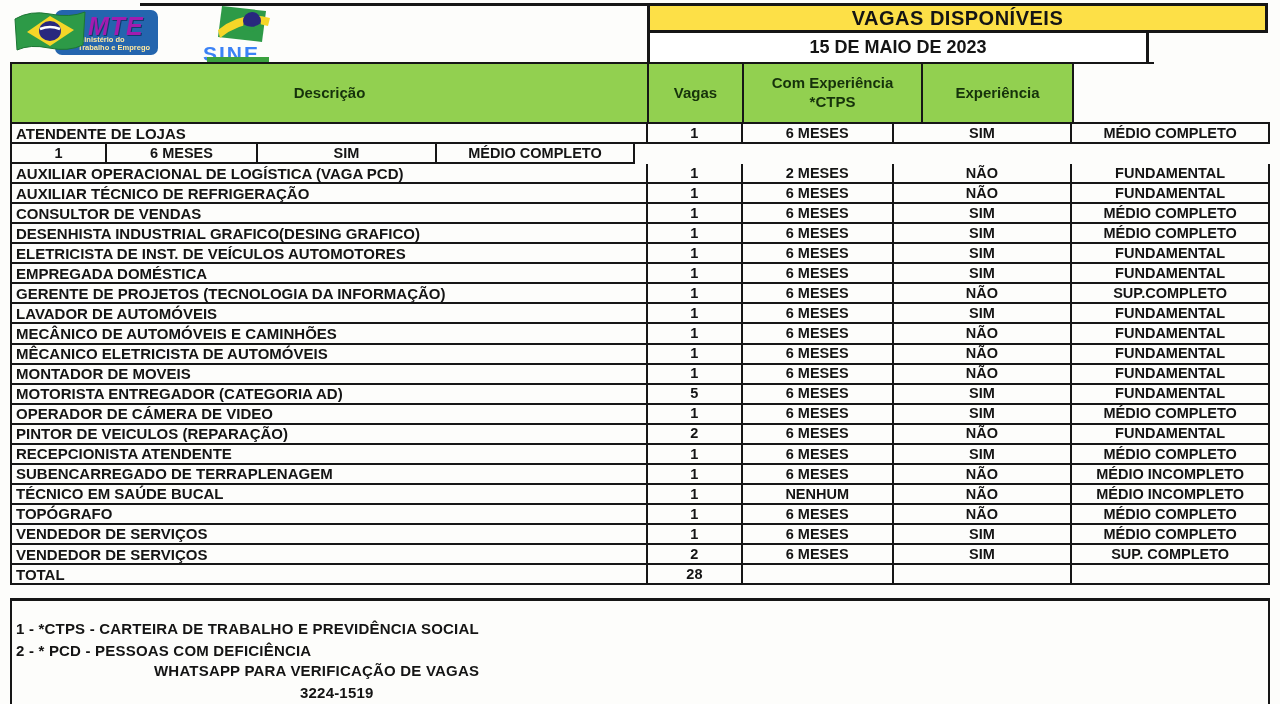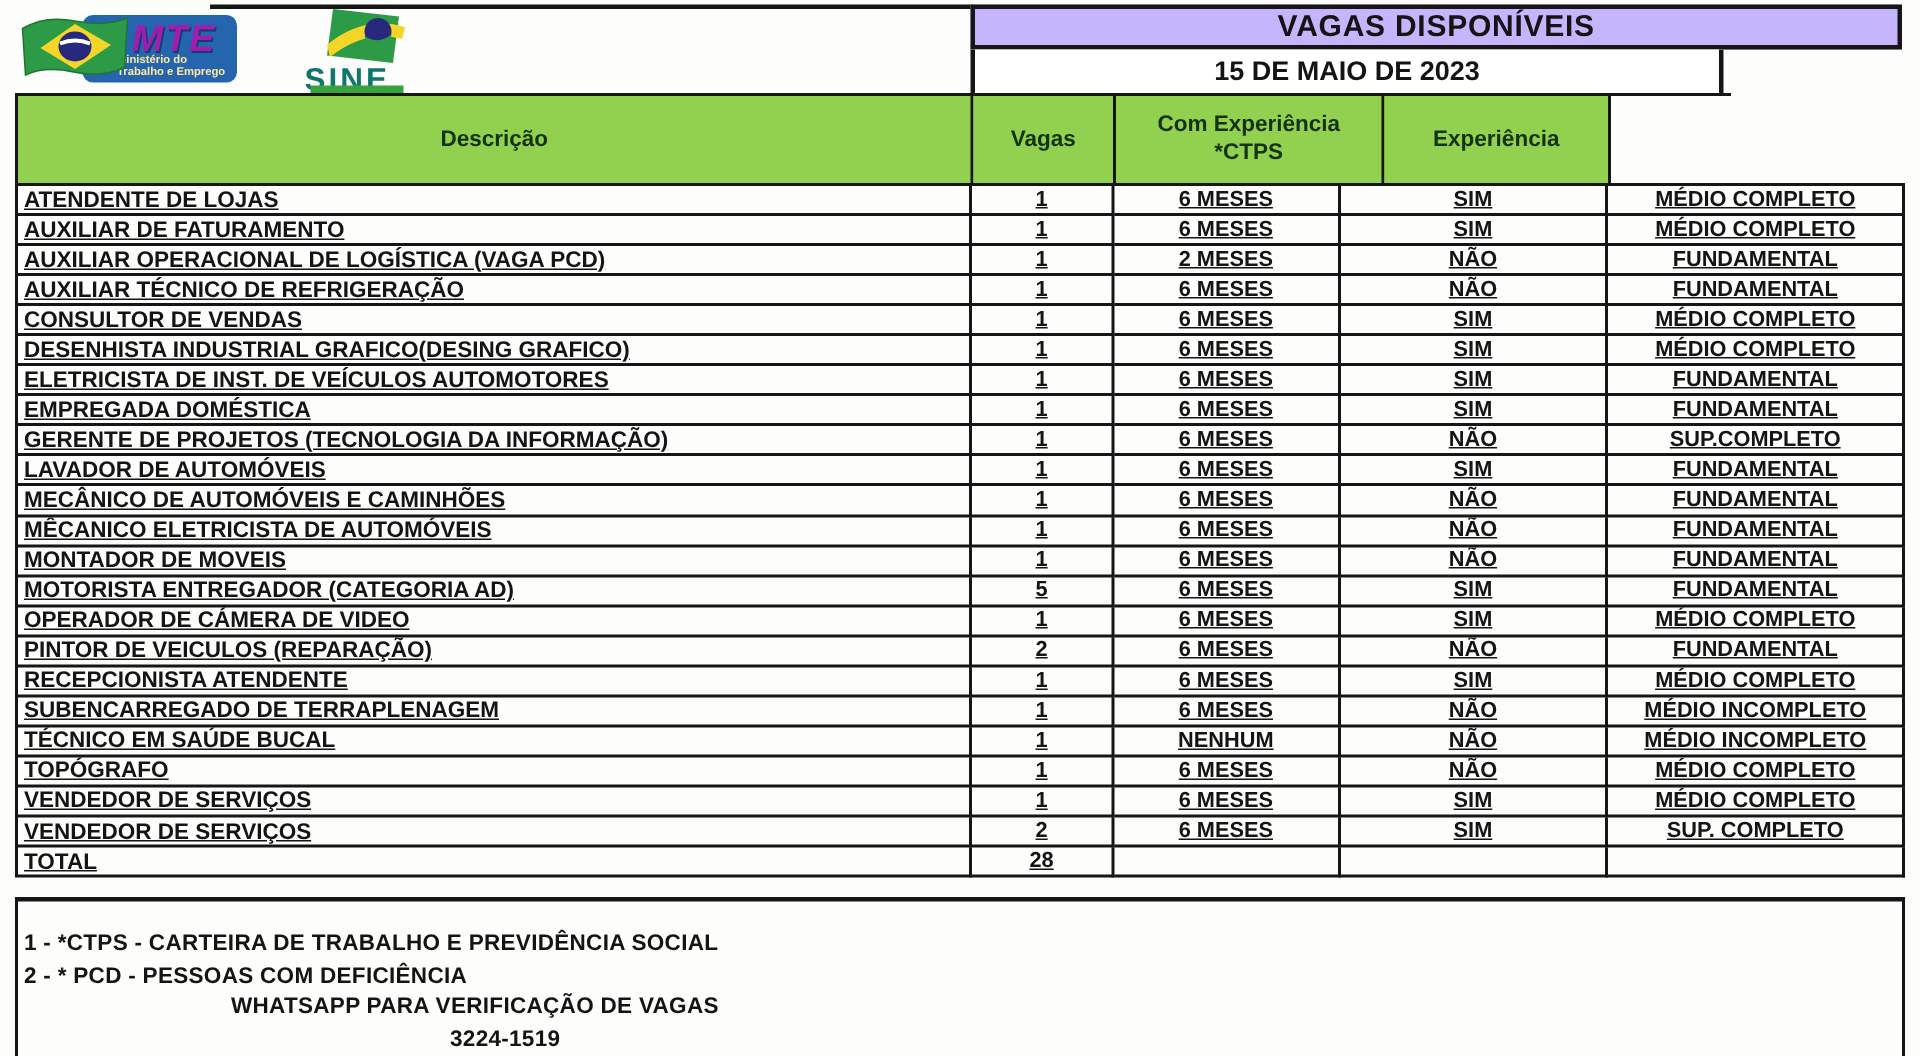--- a/index.html
+++ b/index.html
@@ -16,40 +16,40 @@
 
   
   .mte-box { left:55px; top:10px; width:103px; height:45px; background:#2465ae;
              border-radius:7px; }
   .mte-acronym { left:88px; top:12px; font-size:25px; color:#a21caf; letter-spacing:1px;
                  font-style:italic; text-shadow:1px 1px 0 #123c6e; }
   .mte-sub { left:78px; top:36px; font-size:7.5px; line-height:8px; color:#ffe9a0;
              white-space:pre-line; }
   .mte-flag { left:12px; top:7px; }
   .sine-flag { left:216px; top:4px; }
-  .sine-word { left:203px; top:42px; font-size:21px; color:#0f766e; letter-spacing:2px; }
+  .sine-word { left:203px; top:42px; font-size:21px; color:#3b82f6; letter-spacing:2px; }
   .sine-bar { left:207px; top:57px; width:62px; height:5px; background:#3aa13f; }
 
   
-  .title-box { left:647px; top:3px; width:621px; height:30px; background:#c4b5fd;
+  .title-box { left:647px; top:3px; width:621px; height:30px; background:#fde047;
                border:3px solid #161616; display:flex; align-items:center;
                justify-content:center; font-size:20px; letter-spacing:.5px; }
   .date-box { left:647px; top:33px; width:502px; height:29px; background:#fff;
               border-left:3px solid #161616; border-right:3px solid #161616;
               display:flex; align-items:center; justify-content:center; font-size:18px; }
 
   
   .thead { left:10px; top:62px; width:1144px; height:60px; display:flex;
            border-left:2px solid #161616; border-top:2px solid #161616; }
   .th { background:#92d050; color:#16320b; border-right:2px solid #161616;
         display:flex; align-items:center; justify-content:center; text-align:center;
         font-size:15px; white-space:pre-line; line-height:1.25; }
   .tbody { left:10px; top:122px; width:1260px; height:463px; display:flex;
            flex-direction:column; border-left:2px solid #161616;
-           border-top:2px solid #161616;text-decoration:underline; }
+           border-top:2px solid #161616; }
   .tr { flex:1; display:flex; }
   .td { border-right:2px solid #161616; border-bottom:2px solid #161616;
         display:flex; align-items:center; justify-content:center;
         font-size:14.5px; line-height:1; overflow:hidden; white-space:nowrap; }
   .td.desc { justify-content:flex-start; padding-left:4px; font-size:15px; }
   .col-desc { width:637px; } .col-vagas { width:95px; } .col-exp { width:151px; }
   .col-ctps { width:179px; } .col-esc { width:198px; }
 
   
   .footer-box { left:10px; top:598px; width:1260px; height:110px; background:#fdfdfb;
@@ -107,21 +107,20 @@
 
     <div class="tr">
       <div class="td desc col-desc">ATENDENTE DE LOJAS</div>
       <div class="td col-vagas">1</div>
       <div class="td col-exp">6 MESES</div>
       <div class="td col-ctps">SIM</div>
       <div class="td col-esc">MÉDIO COMPLETO</div>
     </div>
 
     <div class="tr">
-      <div class="td desc col-desc">AUXILIAR DE FATURAMENTO</div>
       <div class="td col-vagas">1</div>
       <div class="td col-exp">6 MESES</div>
       <div class="td col-ctps">SIM</div>
       <div class="td col-esc">MÉDIO COMPLETO</div>
     </div>
 
     <div class="tr">
       <div class="td desc col-desc">AUXILIAR OPERACIONAL DE LOGÍSTICA (VAGA PCD)</div>
       <div class="td col-vagas">1</div>
       <div class="td col-exp">2 MESES</div>

